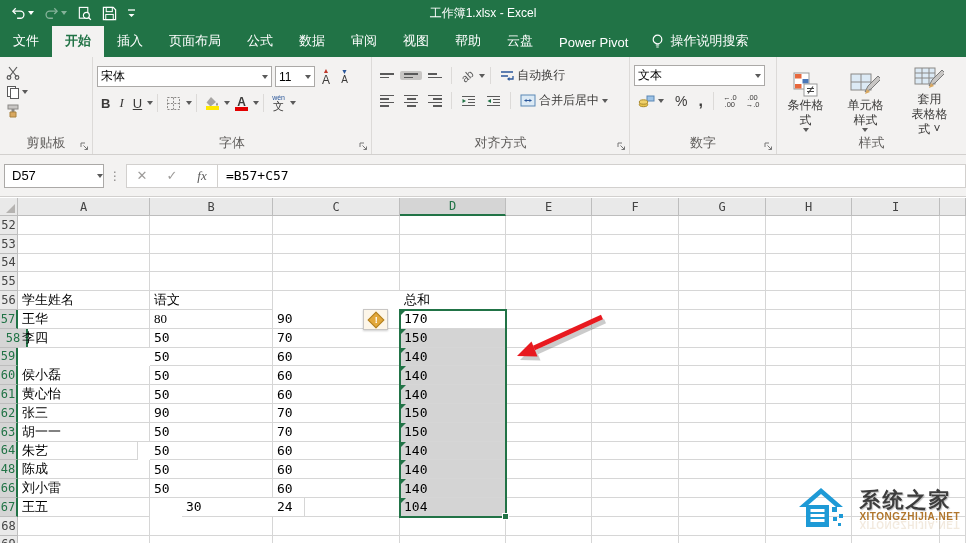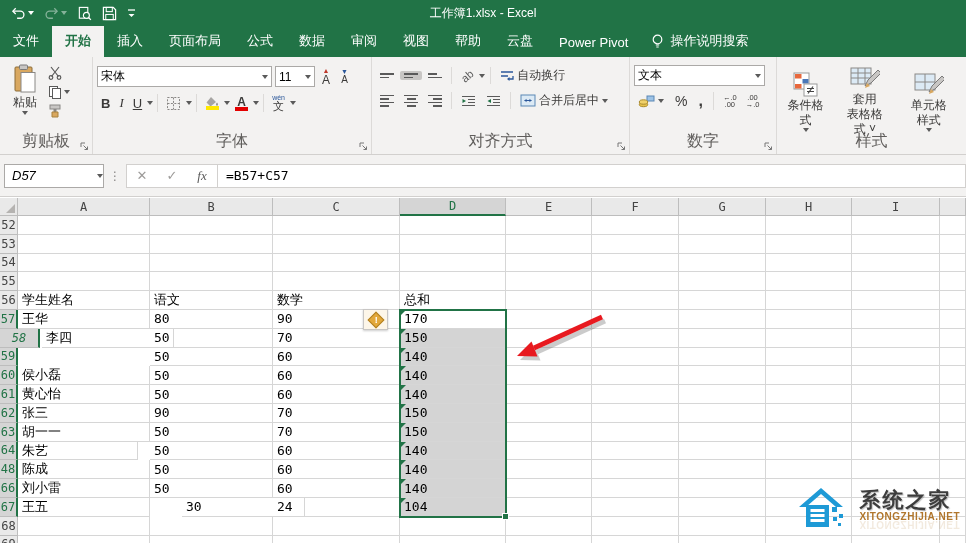--- a/index.html
+++ b/index.html
@@ -16,21 +16,21 @@
 
   
   .tabrow { height:31px; background:#217346; display:flex; align-items:flex-end; }
   .tab { color:#fff; font-size:13px; padding:6px 13px 7px; cursor:pointer; white-space:nowrap; }
   .tab.active { background:#f3f2f1; color:#217346; font-weight:bold; }
   .ribbon-search { display:flex; align-items:center; gap:6px; color:#fff; font-size:13px; padding:6px 10px 7px; cursor:pointer; }
 
   
   .ribbon { height:98px; background:#f3f2f1; border-bottom:1px solid #d2d0ce; display:flex; }
   .rgroup { position:relative; height:100%; border-right:1px solid #dcdad8; padding:4px 8px 16px 4px; display:flex; align-items:flex-start; }
-  .glabel { position:absolute; bottom:2px; left:0; right:0; text-align:center; font-size:16px; color:#605e5c; pointer-events:none; }
+  .glabel { position:absolute; bottom:2px; left:0; right:0; text-align:center; font-size:13px; color:#605e5c; pointer-events:none; }
   .launcher { position:absolute; right:2px; bottom:2px; cursor:pointer; width:12px; height:12px; display:flex; align-items:center; justify-content:center; }
   .dd { width:0; height:0; border-left:3px solid transparent; border-right:3px solid transparent; border-top:4px solid #5a5a5a; display:inline-block; }
   .dd.white { border-top-color:#fff; }
   .rbtn { display:inline-flex; align-items:center; justify-content:center; gap:3px; padding:2px 4px; border-radius:2px; cursor:pointer; color:#3b3a39; }
   .rbtn.boxed { background:#c8c6c4; }
   .combo { background:#fff; border:1px solid #aba9a7; display:flex; align-items:center; font-size:12px; height:21px; padding:0 3px; cursor:pointer; }
   .combo .cval { flex:1; overflow:hidden; white-space:nowrap; }
   .vsep { width:1px; background:#dcdad8; margin:2px 3px; align-self:stretch; }
 
   
@@ -54,21 +54,21 @@
 
   
   .decbtn { display:flex; flex-direction:column; align-items:center; line-height:1; font-size:7.5px; color:#3b3a39; cursor:pointer; padding:2px 3px; }
 
   
   .bigbtn { display:flex; flex-direction:column; align-items:center; font-size:12px; color:#3b3a39; cursor:pointer; padding:3px 6px 0; text-align:center; line-height:1.25; }
 
   
   .formulabar { height:42px; background:#f3f2f1; border-bottom:1px solid #d2d0ce; display:flex; align-items:center; padding:7px 0 7px 4px; }
   .namebox { width:100px; height:24px; background:#fff; border:1px solid #aba9a7; display:flex; align-items:center; font-size:13px; padding-left:7px; cursor:pointer; }
-  .namebox .cval { flex:1;font-style:italic; }
+  .namebox .cval { flex:1; }
   .fdots { color:#8a8886; font-size:12px; padding:0 5px; cursor:col-resize; }
   .fbtns { height:24px; background:#fff; border:1px solid #d2d0ce; display:flex; align-items:center; }
   .fbtn { width:30px; text-align:center; font-size:13px; color:#9d9b99; cursor:pointer; }
   .fbtn.fx { color:#5a5a5a; font-style:italic; font-family:"Liberation Serif",serif; }
   .formulafield { flex:1; height:24px; background:#fff; border:1px solid #d2d0ce; border-left:none; display:flex; align-items:center; font-size:13px; padding-left:8px; font-family:"DejaVu Sans Mono",monospace; }
 
   
   #sheet { position:absolute; left:0; top:198px; width:966px; height:345px; background:#fff; overflow:hidden; }
   .hdr { position:absolute; background:#e9e9e9; border-right:1px solid #bdbdbd; border-bottom:1px solid #bdbdbd;
          font-family:"DejaVu Sans Mono",monospace; font-size:12px; color:#444; display:flex; align-items:center; justify-content:center; cursor:pointer; }
@@ -159,29 +159,20 @@
           <circle cx="6.5" cy="5.5" r="4.3" fill="none" stroke="#fff" stroke-width="1.2"></circle>
           <path d="M4.8 11 h3.4 M5.3 13 h2.4" stroke="#fff" stroke-width="1.2"></path>
         </svg>
       <span>操作说明搜索</span>
     </div>
   </div>
 
   <div class="ribbon">
 
     <div class="rgroup" style="width:93px">
-      <div class="paste-btn">
-        <svg width="25" height="30" viewBox="0 0 25 30">
-            <rect x="2" y="3" width="17" height="24" rx="1" fill="#d9a860" stroke="#8c6d39"></rect>
-            <rect x="6.5" y="1" width="8" height="4.5" rx="1" fill="#c8c6c4" stroke="#7a7a7a"></rect>
-            <rect x="8" y="8.5" width="14" height="19.5" fill="#fff" stroke="#8a8886"></rect>
-          </svg>
-        <span>粘贴</span>
-        <span class="dd"></span>
-      </div>
       <div class="clip-col">
         <span class="clip-row">
           <svg width="14" height="14" viewBox="0 0 14 14">
               <path d="M3 1 L10.5 10.5 M11 1 L3.5 10.5" stroke="#5a5a5a" stroke-width="1.2"></path>
               <circle cx="3" cy="11.5" r="1.8" fill="none" stroke="#5a5a5a" stroke-width="1.2"></circle>
               <circle cx="11" cy="11.5" r="1.8" fill="none" stroke="#5a5a5a" stroke-width="1.2"></circle>
             </svg>
         </span>
         <span class="clip-row">
           <svg width="14" height="14" viewBox="0 0 14 14">
@@ -423,36 +414,36 @@
               <rect x="2" y="12" width="6.5" height="4.5" fill="#e8683c"></rect>
               <rect x="11" y="12" width="13" height="12" fill="#fff" stroke="#999"></rect>
               <path d="M14 16.5 h7 M14 19.5 h7 M20 14.5 l-5 7" stroke="#444" stroke-width="1.2"></path>
             </svg>
           <span>条件格式</span>
           <span class="dd"></span>
         </div>
         <div class="bigbtn">
           <svg width="30" height="26" viewBox="0 0 30 26">
               <rect x="1" y="2" width="20" height="16" fill="#dceaf5" stroke="#8a8886"></rect>
+              <path d="M1 10 H21 M11 2 V18" stroke="#8a8886"></path>
+              <path d="M28 4 L18 14 l-3 6 6 -3 L31 7 Z" fill="#c8c6c4" stroke="#7a7a7a"></path>
+              <path d="M17 17 l3 3 -5 2 Z" fill="#d9a860"></path>
+            </svg>
+          <span>单元格样式</span>
+          <span class="dd"></span>
+        </div>
+        <div class="bigbtn">
+          <svg width="30" height="26" viewBox="0 0 30 26">
+              <rect x="1" y="2" width="20" height="16" fill="#dceaf5" stroke="#8a8886"></rect>
               <path d="M1 7 H21 M1 12 H21 M8 2 V18 M15 2 V18" stroke="#8a8886"></path>
               <path d="M28 4 L18 14 l-3 6 6 -3 L31 7 Z" fill="#c8c6c4" stroke="#7a7a7a"></path>
               <path d="M17 17 l3 3 -5 2 Z" fill="#d9a860"></path>
             </svg>
           <span>套用</span>
           <span>表格格式 ˅</span>
-        </div>
-        <div class="bigbtn">
-          <svg width="30" height="26" viewBox="0 0 30 26">
-              <rect x="1" y="2" width="20" height="16" fill="#dceaf5" stroke="#8a8886"></rect>
-              <path d="M1 10 H21 M11 2 V18" stroke="#8a8886"></path>
-              <path d="M28 4 L18 14 l-3 6 6 -3 L31 7 Z" fill="#c8c6c4" stroke="#7a7a7a"></path>
-              <path d="M17 17 l3 3 -5 2 Z" fill="#d9a860"></path>
-            </svg>
-          <span>单元格样式</span>
-          <span class="dd"></span>
         </div>
       </div>
       <div class="glabel">样式</div>
     </div>
   </div>
 
   <div class="formulabar">
     <div class="namebox">
       <span class="cval">D57</span>
       <span class="dd"></span>
@@ -518,41 +509,40 @@
       <div class="cell" style="left: 400px; top: 74.4px; width: 106px; height: 18.8px;"></div>
       <div class="cell" style="left: 506px; top: 74.4px; width: 86px; height: 18.8px;"></div>
       <div class="cell" style="left: 592px; top: 74.4px; width: 87px; height: 18.8px;"></div>
       <div class="cell" style="left: 679px; top: 74.4px; width: 87px; height: 18.8px;"></div>
       <div class="cell" style="left: 766px; top: 74.4px; width: 86px; height: 18.8px;"></div>
       <div class="cell" style="left: 852px; top: 74.4px; width: 88px; height: 18.8px;"></div>
       <div class="cell" style="left: 940px; top: 74.4px; width: 26px; height: 18.8px;"></div>
       <div class="hdr" style="left: 0px; top: 93.2px; width: 18px; height: 18.8px; text-align: right;">56</div>
       <div class="cell" style="left: 150px; top: 93.2px; width: 123px; height: 18.8px;">语文</div>
       <div class="cell" style="left: 18px; top: 93.2px; width: 132px; height: 18.8px;">学生姓名</div>
-      <div class="cell" style="left: 273px; top: 93.2px; width: 127px; height: 18.8px;">数学</div>
       <div class="cell" style="left: 400px; top: 93.2px; width: 106px; height: 18.8px;">总和</div>
       <div class="cell" style="left: 506px; top: 93.2px; width: 86px; height: 18.8px;"></div>
       <div class="cell" style="left: 592px; top: 93.2px; width: 87px; height: 18.8px;"></div>
       <div class="cell" style="left: 679px; top: 93.2px; width: 87px; height: 18.8px;"></div>
       <div class="cell" style="left: 766px; top: 93.2px; width: 86px; height: 18.8px;"></div>
       <div class="cell" style="left: 852px; top: 93.2px; width: 88px; height: 18.8px;"></div>
       <div class="cell" style="left: 940px; top: 93.2px; width: 26px; height: 18.8px;"></div>
       <div class="hdr selrow" style="left: 0px; top: 112px; width: 18px; height: 18.8px;">57</div>
       <div class="cell" style="left: 18px; top: 112px; width: 132px; height: 18.8px;">王华</div>
-      <div class="cell" style="left: 150px; top: 112px; width: 123px; height: 18.8px;">80</div>
+      <div class="cell" style="left: 150px; top: 112px; width: 123px; height: 18.8px; font-family: Liberation Serif, serif;">80</div>
       <div class="cell" style="left: 273px; top: 112px; width: 127px; height: 18.8px;">90</div>
       <div class="cell" style="left: 400px; top: 112px; width: 106px; height: 18.8px;">170<span class="tri"></span></div>
       <div class="cell" style="left: 506px; top: 112px; width: 86px; height: 18.8px;"></div>
       <div class="cell" style="left: 592px; top: 112px; width: 87px; height: 18.8px;"></div>
       <div class="cell" style="left: 679px; top: 112px; width: 87px; height: 18.8px;"></div>
       <div class="cell" style="left: 766px; top: 112px; width: 86px; height: 18.8px;"></div>
       <div class="cell" style="left: 852px; top: 112px; width: 88px; height: 18.8px;"></div>
       <div class="cell" style="left: 940px; top: 112px; width: 26px; height: 18.8px;"></div>
-      <div class="hdr selrow" style="left: 0px; top: 130.8px; width: 40px; height: 18.8px; font-style: italic;">58</div>
-      <div class="cell" style="left: 18px; top: 130.8px; width: 132px; height: 18.8px; margin-left: 24px;">李四</div>
+      <div class="hdr selrow" style="left: 0px; top: 130.8px; width: 28px; height: 18.8px;">58</div>
+      <div class="cell" style="left: 18px; top: 130.8px; width: 132px; height: 18.8px;">李四</div>
       <div class="cell" style="left: 150px; top: 130.8px; width: 123px; height: 18.8px;">50</div>
       <div class="cell" style="left: 273px; top: 130.8px; width: 127px; height: 18.8px;">70</div>
       <div class="cell shade" style="left: 400px; top: 130.8px; width: 106px; height: 18.8px;">150<span class="tri"></span></div>
       <div class="cell" style="left: 506px; top: 130.8px; width: 86px; height: 18.8px;"></div>
       <div class="cell" style="left: 592px; top: 130.8px; width: 87px; height: 18.8px;"></div>
       <div class="cell" style="left: 679px; top: 130.8px; width: 87px; height: 18.8px;"></div>
       <div class="cell" style="left: 766px; top: 130.8px; width: 86px; height: 18.8px;"></div>
       <div class="cell" style="left: 852px; top: 130.8px; width: 88px; height: 18.8px;"></div>
       <div class="cell" style="left: 940px; top: 130.8px; width: 26px; height: 18.8px;"></div>
       <div class="hdr selrow" style="left: 0px; top: 149.6px; width: 18px; height: 18.8px;">59</div>

